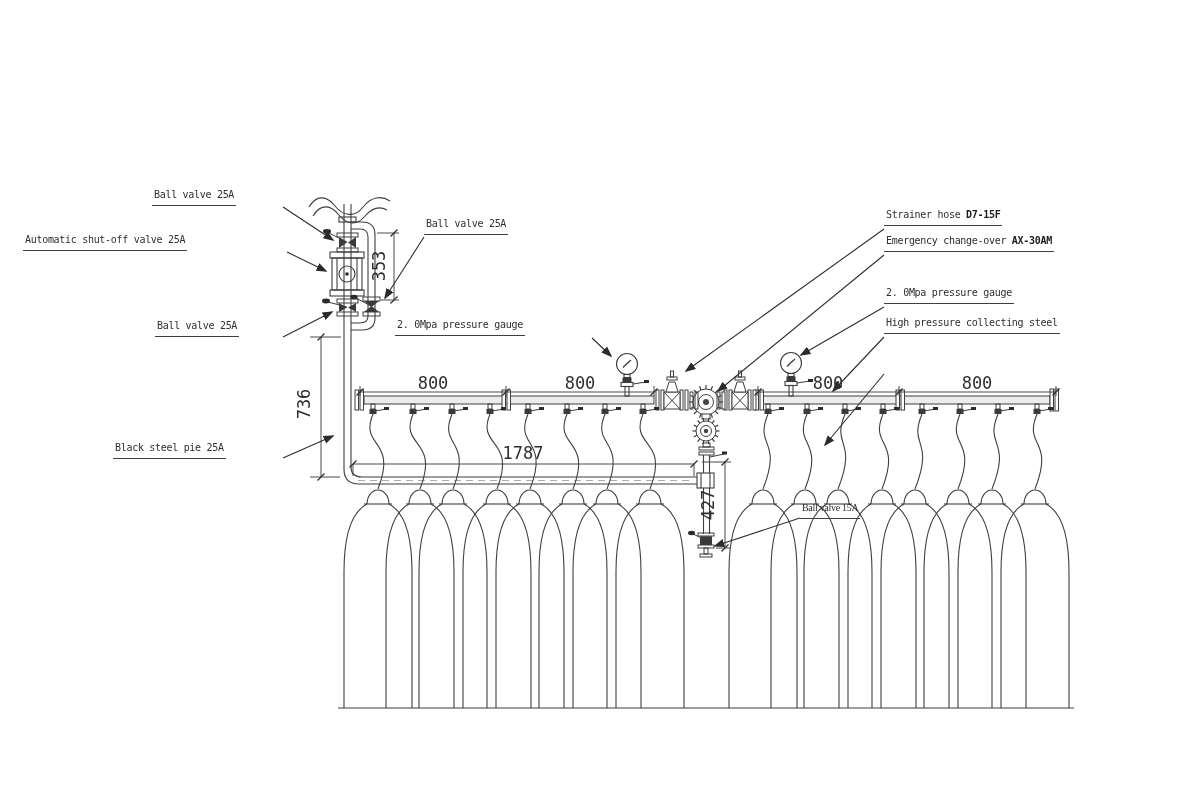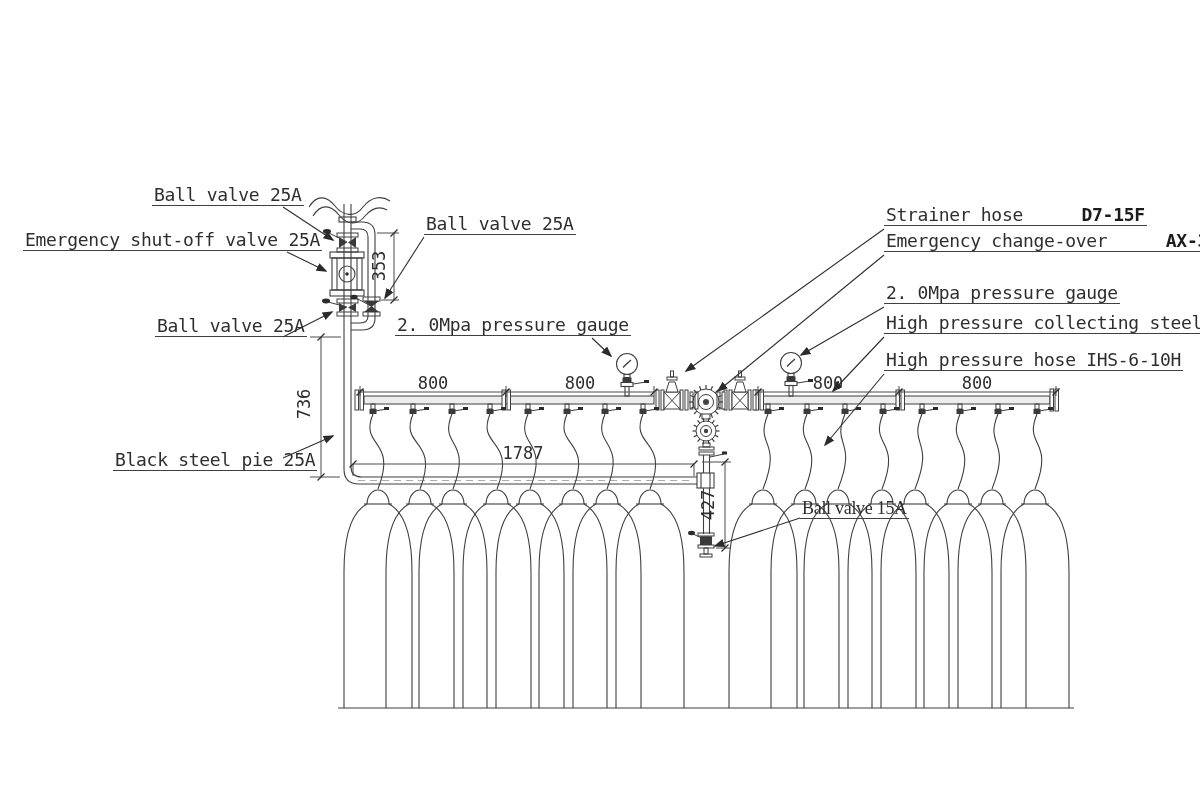--- a/index.html
+++ b/index.html
@@ -1,21 +1,21 @@
 <!DOCTYPE html>
 <html><head>
 <meta charset="utf-8">
 <style>
   html,body{margin:0;padding:0;background:#fff;}
   #stage{position:relative;width:1200px;height:800px;background:#ffffff;overflow:hidden;
          font-family:"DejaVu Sans Mono",monospace;}
   #drawing{position:absolute;left:0;top:0;}
-  .lbl{position:absolute;font-size:18px;line-height:18px;color:#2e2e2e;white-space:nowrap;
+  .lbl{position:absolute;font-size:10px;line-height:18px;color:#2e2e2e;white-space:nowrap;
        border-bottom:1.2px solid #3f3f3f;padding:0 2px 1px 2px;letter-spacing:-0.3px;}
-  .lbl b{font-weight:bold;color:#1c1c1c;margin-left:48px;}
+  .lbl b{font-weight:bold;color:#1c1c1c;}
 </style>
 </head>
 <body>
 
 <div id="stage">
 
 <svg id="drawing" width="1200" height="800" viewBox="0 0 1200 800">
   <defs>
     <marker id="arr" viewBox="0 0 10 10" refX="8.5" refY="5" markerWidth="10" markerHeight="10" orient="auto">
       <path d="M0,1.2 L10,5 L0,8.8 z" fill="#2b2b2b"></path>
@@ -490,26 +490,25 @@
     <line x1="884" y1="229" x2="686" y2="371" marker-end="url(#arr)"></line>
     <line x1="884" y1="255" x2="718" y2="391" marker-end="url(#arr)"></line>
     <line x1="884" y1="307" x2="801" y2="355" marker-end="url(#arr)"></line>
     <line x1="884" y1="337" x2="833" y2="391" marker-end="url(#arr)"></line>
     <line x1="884" y1="374" x2="825" y2="445" marker-end="url(#arr)"></line>
     <line x1="800" y1="518" x2="715" y2="546" marker-end="url(#arr)"></line>
   </g>
 </svg>
 
 <div class="lbl" style="left:152px;top:186px;">Ball valve 25A</div>
-<div class="lbl" style="left:23px;top:231px;">Emergency shut-off valve 25A</div>
+<div class="lbl" style="left:23px;top:231px;">Automatic shut-off valve 25A</div>
 <div class="lbl" style="left:424px;top:215px;">Ball valve 25A</div>
 <div class="lbl" style="left:155px;top:317px;">Ball valve 25A</div>
 <div class="lbl" style="left:395px;top:316px;">2. 0Mpa pressure gauge</div>
-<div class="lbl" style="left:113px;top:439px;margin-top:12px;">Black steel pie 25A</div>
+<div class="lbl" style="left:113px;top:439px;">Black steel pie 25A</div>
 
 <div class="lbl" style="left:884px;top:206px;"><span>Strainer hose </span><b>D7-15F</b></div>
 <div class="lbl" style="left:884px;top:232px;"><span>Emergency change-over </span><b>AX-30AM</b></div>
 <div class="lbl" style="left:884px;top:284px;">2. 0Mpa pressure gauge</div>
 <div class="lbl" style="left:884px;top:314px;">High pressure collecting steel</div>
-<div class="lbl" style="left:884px;top:351px;">High pressure hose IHS-6-10H</div>
 <div class="lbl" style="left:800px;top:499px;font-family:Liberation Serif, serif;">Ball valve 15A</div>
 
 </div>
 
 </body></html>

